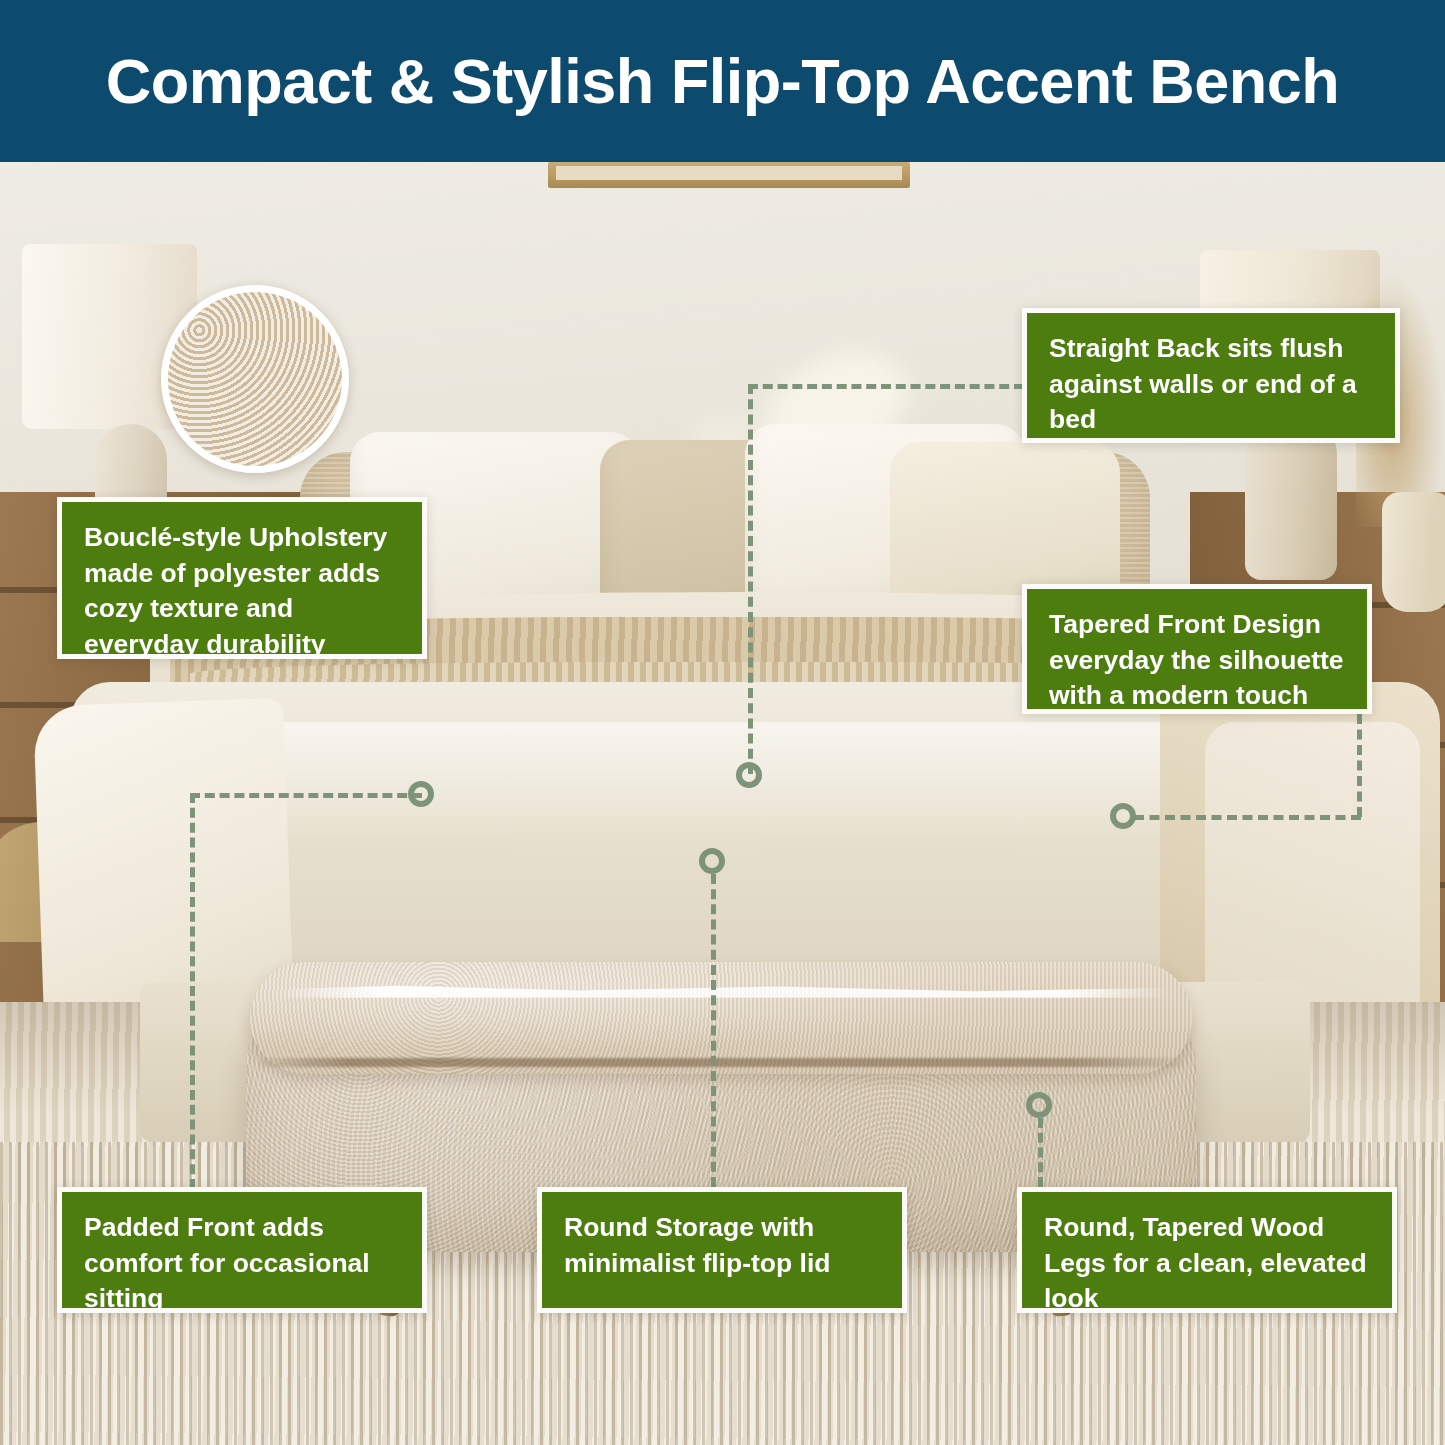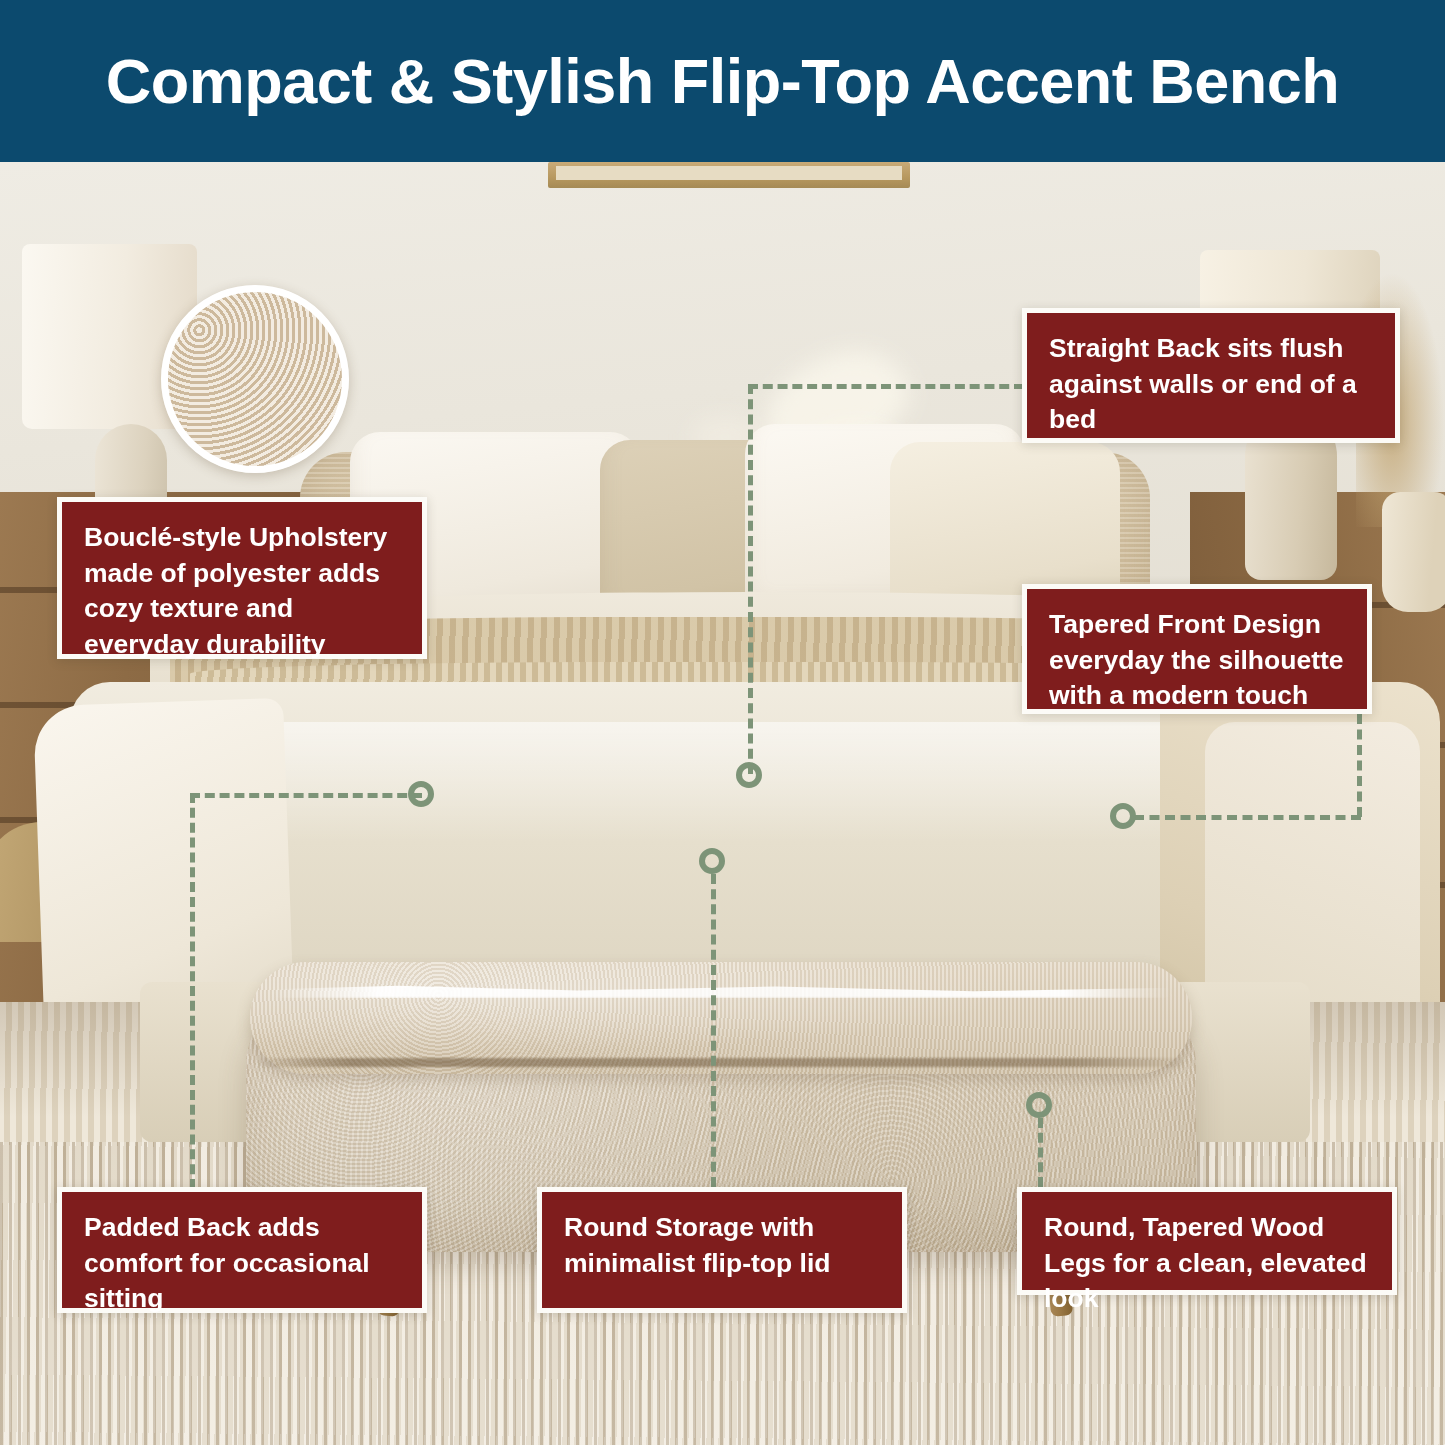--- a/index.html
+++ b/index.html
@@ -183,33 +183,33 @@
 
   
   .conn{position:absolute;z-index:34;}
   .dash-h{height:0;border-top:5px dashed #7d9478;}
   .dash-v{width:0;border-left:5px dashed #7d9478;}
   .ring{position:absolute;width:26px;height:26px;border-radius:50%;
     border:6px solid #7d9478;box-sizing:border-box;z-index:35;background:transparent;}
 
   
   .callout{
-    position:absolute;background:#7f1d1d;border:5px solid #fcfbf7;box-sizing:border-box;
+    position:absolute;background:#4d7c0f;border:5px solid #fcfbf7;box-sizing:border-box;
     color:#ffffff;z-index:38;padding:18px 20px 20px 22px;
     box-shadow:0 2px 10px rgba(60,55,40,.18);
   }
   .callout p{margin:0;font-size:26.5px;line-height:1.34;font-weight:600;}
   .callout b{font-weight:bold;}
 
   #c-straight{left:1022px;top:308px;width:378px;height:135px;}
   #c-boucle{left:57px;top:497px;width:370px;height:162px;}
   #c-curved{left:1022px;top:584px;width:350px;height:130px;}
   #c-padded{left:57px;top:1187px;width:370px;height:126px;}
   #c-hidden{left:537px;top:1187px;width:370px;height:126px;}
-  #c-legs{left:1017px;top:1187px;width:380px;height:108px;}
+  #c-legs{left:1017px;top:1187px;width:380px;height:126px;}
 </style>
 </head>
 <body>
 
 <div id="stage">
 
   <div class="photo">
     <div class="wall"></div>
     <div class="wall-shadow-1"></div>
     <div class="wall-shadow-2"></div>
@@ -304,21 +304,21 @@
 
   <div class="callout" id="c-boucle">
     <p><b>Bouclé-style Upholstery</b><span> made of polyester adds cozy texture and everyday durability</span></p>
   </div>
 
   <div class="callout" id="c-curved">
     <p><b>Tapered Front Design</b><span> everyday the silhouette with a modern touch</span></p>
   </div>
 
   <div class="callout" id="c-padded">
-    <p><b>Padded Back</b><span> adds comfort for occasional sitting</span></p>
+    <p><b>Padded Front</b><span> adds comfort for occasional sitting</span></p>
   </div>
 
   <div class="callout" id="c-hidden">
     <p><b>Round Storage</b><span> with minimalist flip-top lid</span></p>
   </div>
 
   <div class="callout" id="c-legs">
     <p><b>Round, Tapered Wood Legs</b><span> for a clean, elevated look</span></p>
   </div>
 

